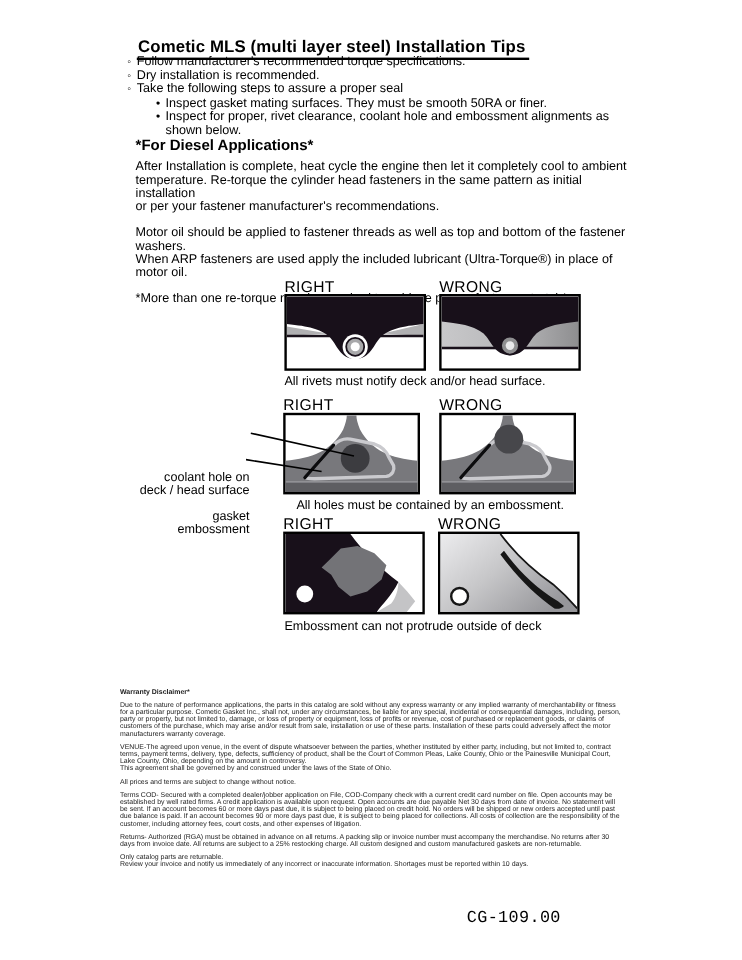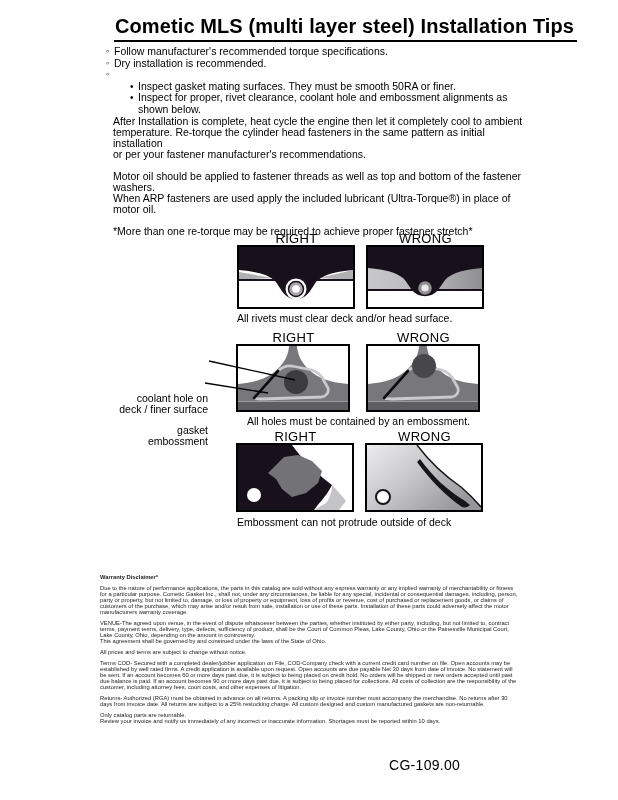--- a/index.html
+++ b/index.html
@@ -3,76 +3,78 @@
 <meta charset="utf-8">
 <style>
   html,body{margin:0;padding:0;}
   body{
     width:618px;height:800px;position:relative;background:#ffffff;
     font-family:"Liberation Sans",sans-serif;color:#000;overflow:hidden;
   }
   .abs{position:absolute;}
   
   .title{
-    left:114px;top:15px;font-size:20px;font-weight:bold;
+    left:114px;top:30px;font-size:14px;font-weight:bold;
     border-bottom:2px solid #000;padding:0 3px 2px 1px;letter-spacing:0.1px;
   }
   
   .bullets{left:106px;top:46px;width:420px;font-size:10.5px;line-height:11.5px;}
   .bullet-row{display:flex;align-items:flex-start;}
   .bullet-row .mark{width:8px;flex:0 0 8px;font-size:9px;line-height:11.5px;}
   .bullet-row.sub{margin-left:24px;}
   .bullet-row.sub .mark{font-size:10px;}
   
   .diesel{left:113px;top:116px;width:410px;font-size:10.5px;line-height:11px;}
   .diesel .h2{font-size:12.5px;font-weight:bold;margin-bottom:7px;}
   .diesel .para{margin-bottom:11px;}
   
-  .dlabel{font-size:13px;text-align:center;letter-spacing:0.3px;}
+  .dlabel{font-size:13px;letter-spacing:0.3px;}
   .caption{font-size:10.5px;line-height:11px;}
   .dbox{border:2.5px solid #000;background:#fff;}
   .dbox svg{display:block;width:100%;height:100%;}
   
   .callout{font-size:10.5px;line-height:11px;text-align:right;width:92px;margin-top:48px;}
   
   .legal{left:100px;top:574px;width:420px;font-size:5.8px;line-height:6px;color:#1c1c1c;}
   .legal .lp{margin-bottom:5px;}
   .legal .lp.tight{margin-bottom:0;}
   .legal .lh{font-weight:bold;margin-bottom:5px;}
   
-  .pagenum{left:389px;top:757px;font-size:14px;letter-spacing:0.3px;}
+  .pagenum{left:389px;top:757px;font-size:14px;letter-spacing:0.3px;font-family:Liberation Mono, monospace;}
 </style>
 </head>
 <body>
 
 <div class="abs title">Cometic MLS (multi layer steel) Installation Tips</div>
 
 <div class="abs bullets">
   <div class="bullet-row">
     <span class="mark">◦</span>
     <span>Follow manufacturer's recommended torque specifications.</span>
   </div>
   <div class="bullet-row">
     <span class="mark">◦</span>
     <span>Dry installation is recommended.</span>
   </div>
   <div class="bullet-row">
     <span class="mark">◦</span>
+    <span>Take the following steps to assure a proper seal</span>
   </div>
   <div class="bullet-row sub">
     <span class="mark">•</span>
     <span>Inspect gasket mating surfaces.  They must be smooth 50RA or finer.</span>
   </div>
   <div class="bullet-row sub">
     <span class="mark">•</span>
     <span>Inspect for proper, rivet clearance, coolant hole and embossment alignments as shown below.</span>
   </div>
 </div>
 
 <div class="abs diesel">
+  <div class="h2">*For Diesel Applications*</div>
   <div class="para">
     <div>After Installation is complete, heat cycle the engine then let it completely cool to ambient</div>
     <div>temperature. Re-torque the cylinder head fasteners in the same pattern as initial installation</div>
     <div>or per your fastener manufacturer's recommendations.</div>
   </div>
   <div class="para">
     <div>Motor oil should be applied to fastener threads as well as top and bottom of the fastener washers.</div>
     <div>When ARP fasteners are used apply the included lubricant (Ultra-Torque®) in place of motor oil.</div>
   </div>
   <div>*More than one re-torque may be required to achieve proper fastener stretch*</div>
@@ -103,28 +105,28 @@
       </linearGradient>
     </defs>
     <rect x="0" y="20" width="114" height="24" fill="url(#g1)"></rect>
     <line x1="0" y1="43" x2="114" y2="43" stroke="#18101a" stroke-width="2"></line>
     <path d="M0,0 H114 V21 C95,23 87,25 79,31 C72,38 70,49 57,49 C44,49 42,38 35,31 C27,25 19,23 0,21 Z" fill="#18101a"></path>
     <circle cx="57" cy="41" r="7.5" fill="#8f8f91" stroke="#18101a" stroke-width="1.5"></circle>
     <circle cx="57" cy="41" r="3.6" fill="#e9e9eb"></circle>
   </svg>
 </div>
 
-<div class="abs caption" style="left:237px;top:313px;">All rivets must clear deck and/or head surface.</div>
+<div class="abs caption" style="left:237px;top:313px;">All rivets must notify deck and/or head surface.</div>
 
 <div class="abs dlabel" style="left:236px;top:330px;width:115px;">RIGHT</div>
 <div class="abs dlabel" style="left:366px;top:330px;width:115px;">WRONG</div>
 
 <div class="abs callout" style="left:116px;top:345px;">
   <div>coolant hole on</div>
-  <div>deck / finer surface</div>
+  <div>deck / head surface</div>
 </div>
 <div class="abs callout" style="left:116px;top:377px;">gasket embossment</div>
 
 <div class="abs dbox" style="left:236px;top:344px;width:110px;height:64px;">
   <svg viewBox="0 0 110 64" preserveAspectRatio="none">
     <path d="M0,64 V38 C22,36 38,30 48,12 C50,7 51,3 51,0 H59 C59,3 60,7 62,12 C72,30 88,36 110,38 V64 Z" fill="#78787c"></path>
     <rect x="0" y="56" width="110" height="8" fill="#5e5e62"></rect>
     <line x1="0" y1="55.5" x2="110" y2="55.5" stroke="#9a9a9e" stroke-width="1"></line>
     <path d="M16,52 L40,25 C44,21 48,19 54,20 L74,24 C80,26 84,30 86,35 L90,42 C91,46 89,50 84,51 L24,53 C18,53 16,52 16,52 Z" fill="none" stroke="#cacace" stroke-width="2.8" stroke-linejoin="round"></path>
     <path d="M16,52 L40,25" fill="none" stroke="#0c0c0e" stroke-width="2.8" stroke-linecap="round"></path>

